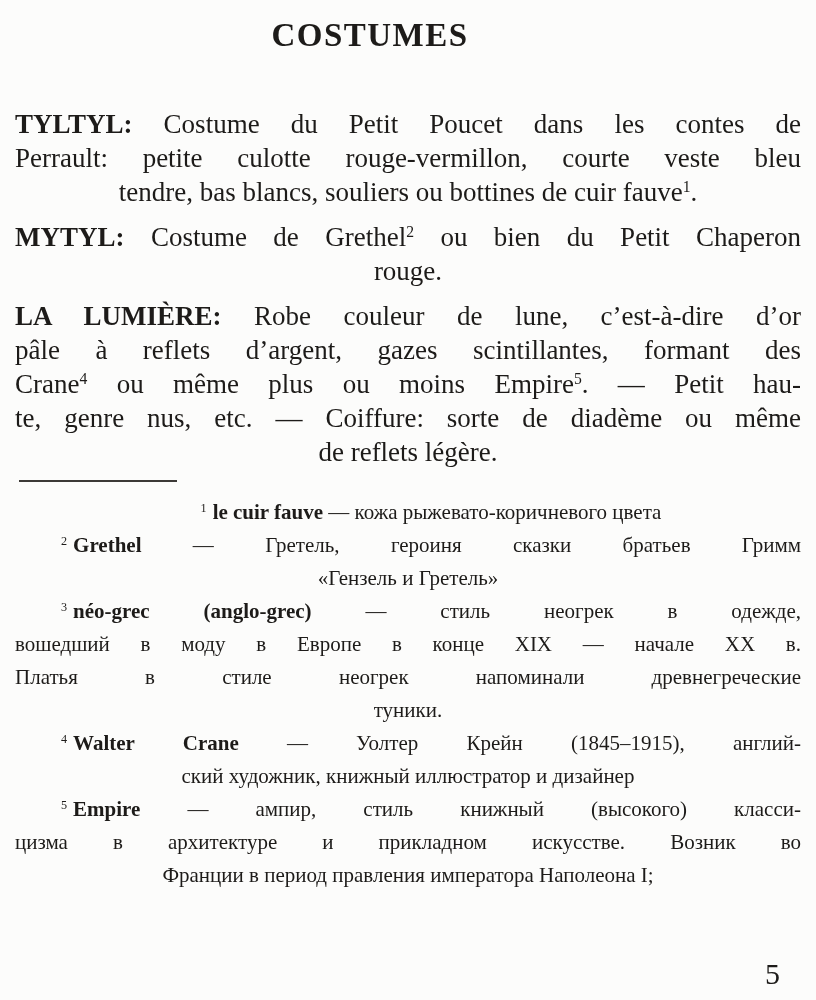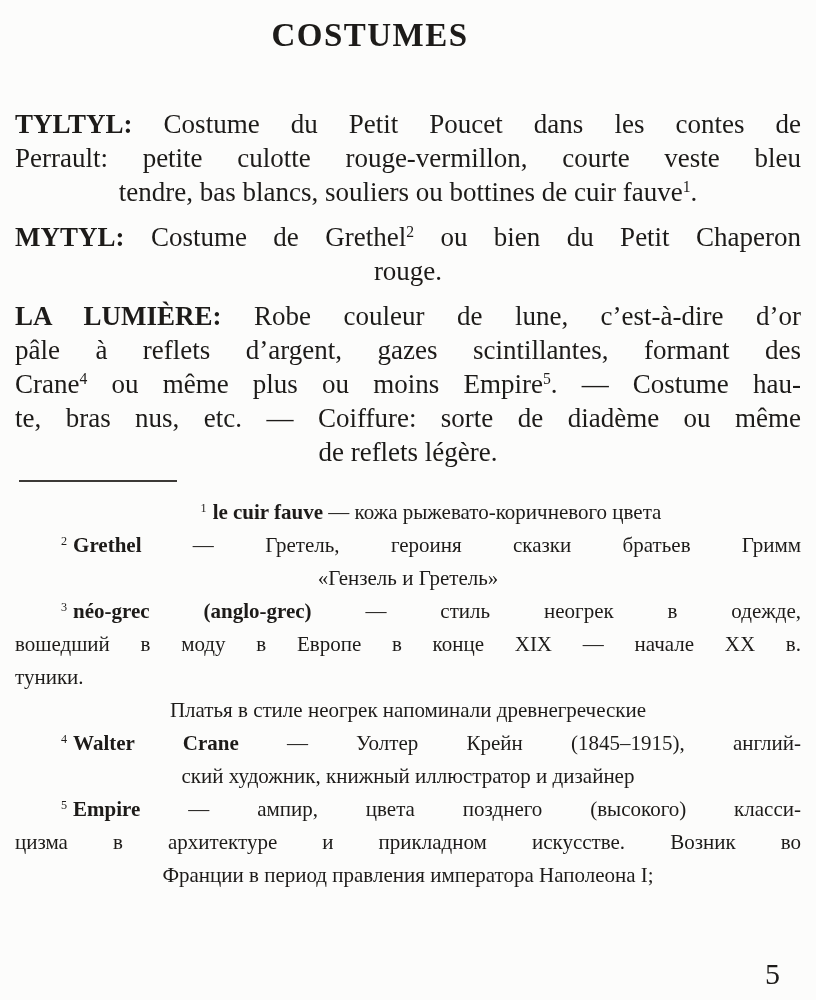--- a/index.html
+++ b/index.html
@@ -78,48 +78,48 @@
         <div class="line"><span>Perrault: petite culotte rouge-vermillon, courte veste bleu</span></div>
         <div class="line"><span>tendre, bas blancs, souliers ou bottines de cuir fauve</span><sup>1</sup><span>.</span></div>
       </div>
     <div class="para">
         <div class="line"><span class="b">MYTYL:</span><span> Costume de Grethel</span><sup>2</sup><span> ou bien du Petit Chaperon</span></div>
         <div class="line"><span>rouge.</span></div>
       </div>
     <div class="para">
         <div class="line"><span class="b">LA LUMIÈRE:</span><span> Robe couleur de lune, c’est-à-dire d’or</span></div>
         <div class="line"><span>pâle à reflets d’argent, gazes scintillantes, formant des</span></div>
-        <div class="line"><span>Crane</span><sup>4</sup><span> ou même plus ou moins Empire</span><sup>5</sup><span>. — Costume hau-</span></div>
-        <div class="line"><span>te, bras nus, etc. — Coiffure: sorte de diadème ou même</span></div>
+        <div class="line"><span>Crane</span><sup>4</sup><span> ou même plus ou moins Empire</span><sup>5</sup><span>. — Petit hau-</span></div>
+        <div class="line"><span>te, genre nus, etc. — Coiffure: sorte de diadème ou même</span></div>
         <div class="line"><span>de reflets légère.</span></div>
       </div>
   </section>
 
   <div class="fn-rule"></div>
 
   <section class="footnotes">
     <div class="fn">
         <div class="line"><sup>1</sup><span class="b">le cuir fauve</span><span> — кожа рыжевато-коричневого цвета</span></div>
       </div>
     <div class="fn">
         <div class="line"><sup>2</sup><span class="b">Grethel</span><span> — Гретель, героиня сказки братьев Гримм</span></div>
         <div class="line"><span>«Гензель и Гретель»</span></div>
       </div>
     <div class="fn">
         <div class="line"><sup>3</sup><span class="b">néo-grec (anglo-grec)</span><span> — стиль неогрек в одежде,</span></div>
         <div class="line"><span>вошедший в моду в Европе в конце XIX — начале XX в.</span></div>
+        <div class="line"><span>Платья в стиле неогрек напоминали древнегреческие</span></div>
         <div class="line"><span>туники.</span></div>
-        <div class="line"><span>Платья в стиле неогрек напоминали древнегреческие</span></div>
       </div>
     <div class="fn">
         <div class="line"><sup>4</sup><span class="b">Walter Crane</span><span> — Уолтер Крейн (1845–1915), англий-</span></div>
         <div class="line"><span>ский художник, книжный иллюстратор и дизайнер</span></div>
       </div>
     <div class="fn">
-        <div class="line"><sup>5</sup><span class="b">Empire</span><span> — ампир, цвета позднего (высокого) класси-</span></div>
+        <div class="line"><sup>5</sup><span class="b">Empire</span><span> — ампир, стиль книжный (высокого) класси-</span></div>
         <div class="line"><span>цизма в архитектуре и прикладном искусстве. Возник во</span></div>
         <div class="line"><span>Франции в период правления императора Наполеона I;</span></div>
       </div>
   </section>
 
   <div class="page-number">5</div>
 
 </div>
 
 </body></html>

